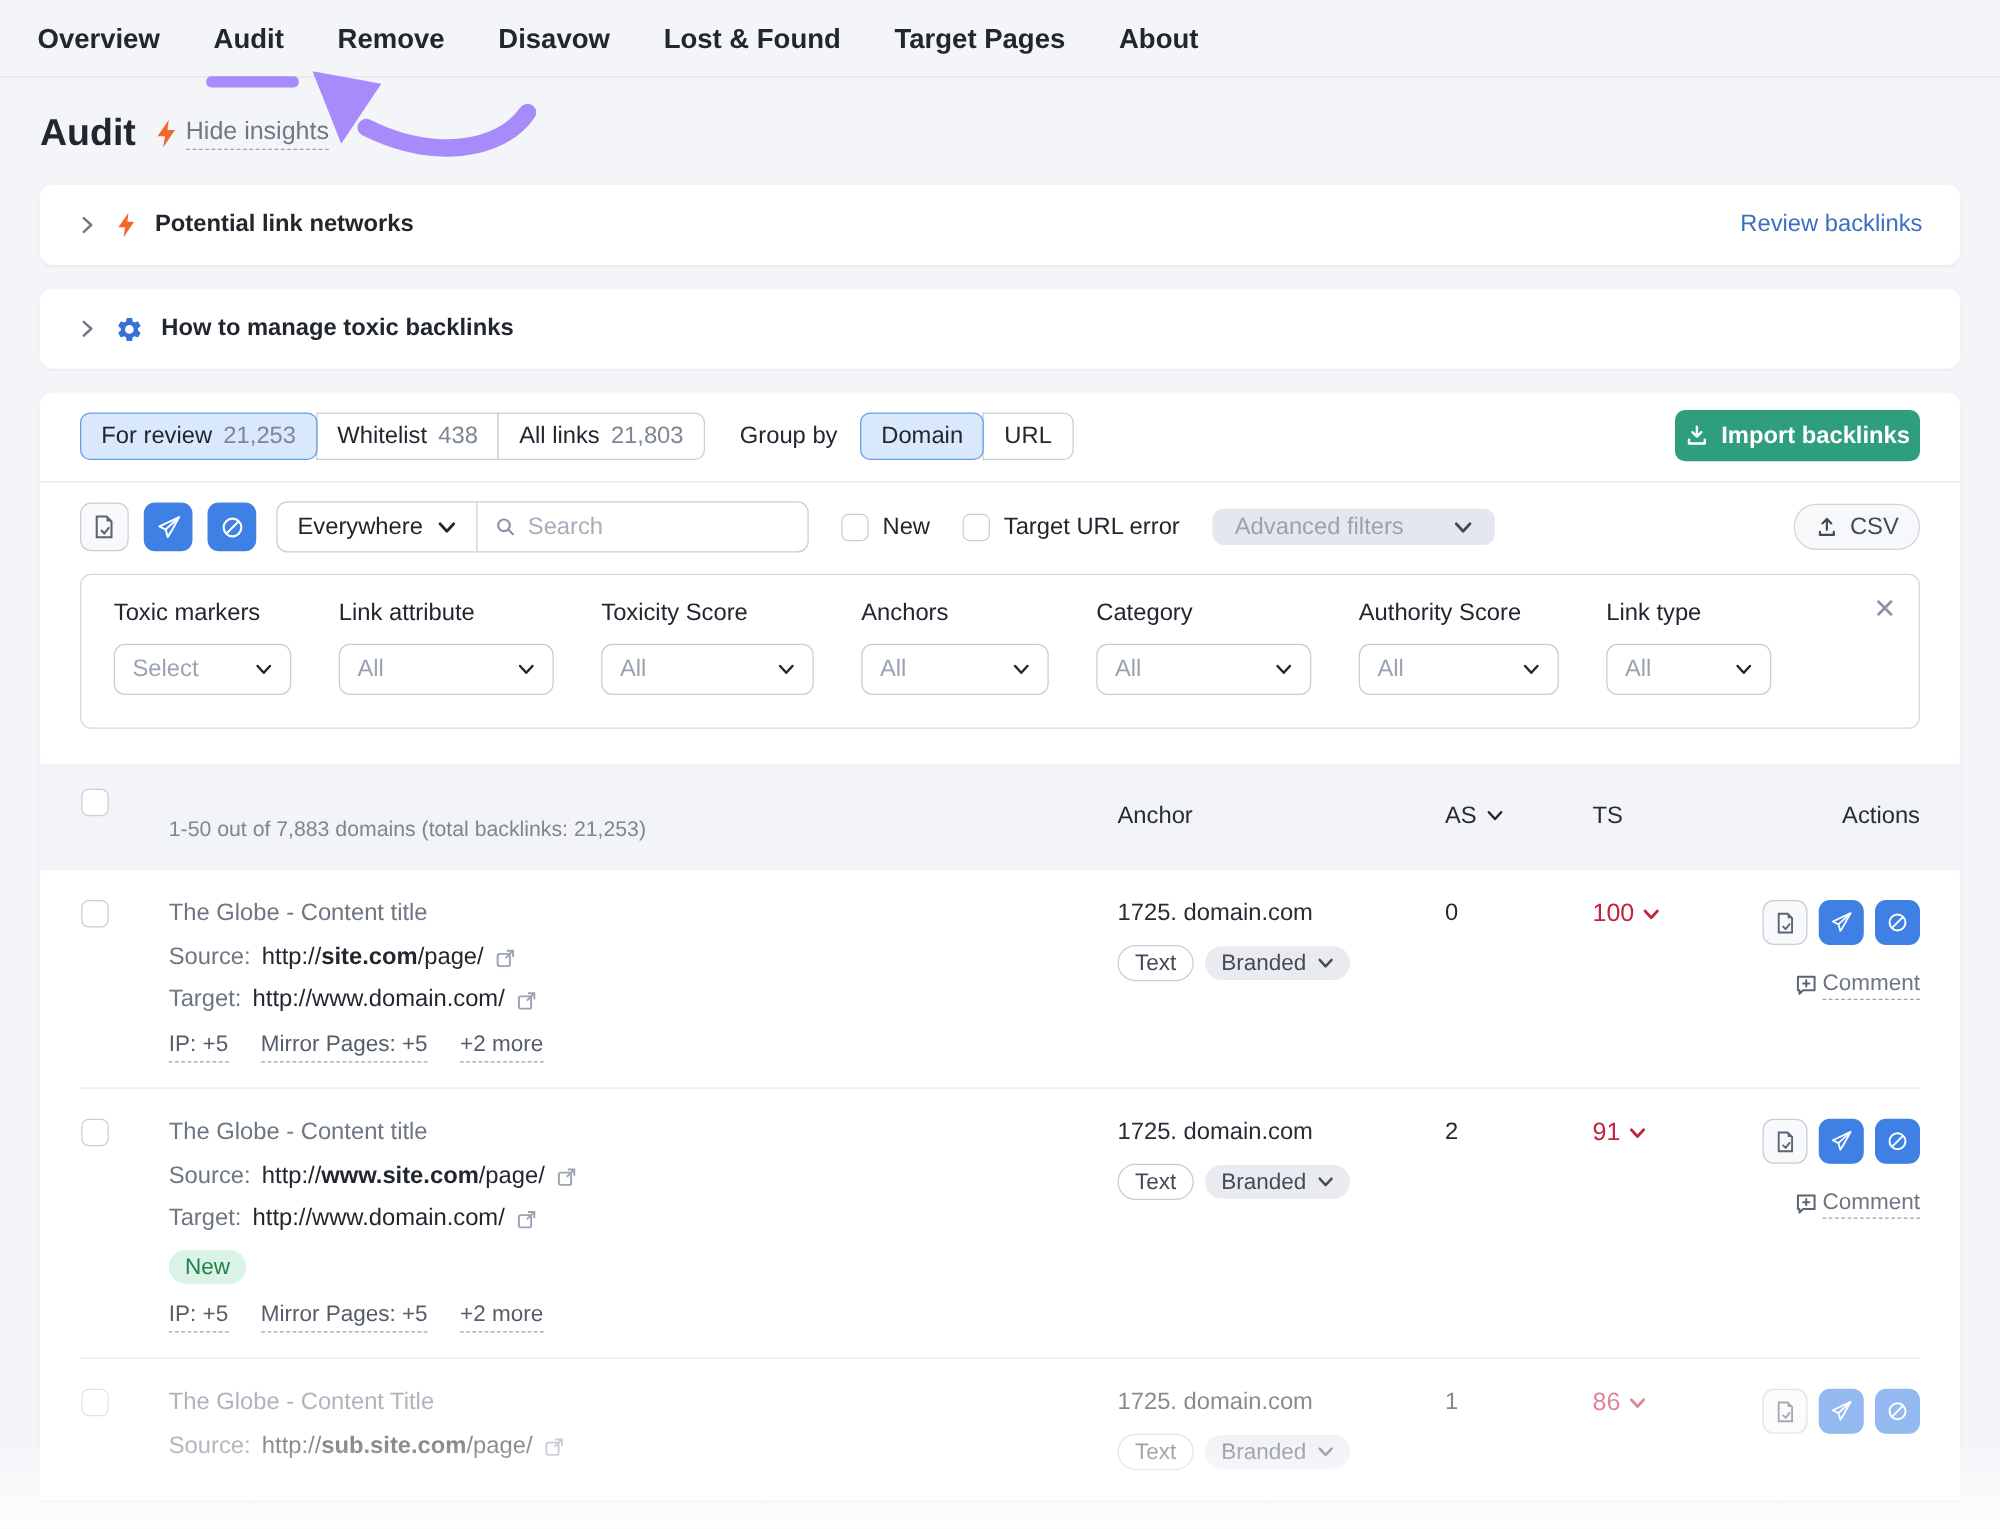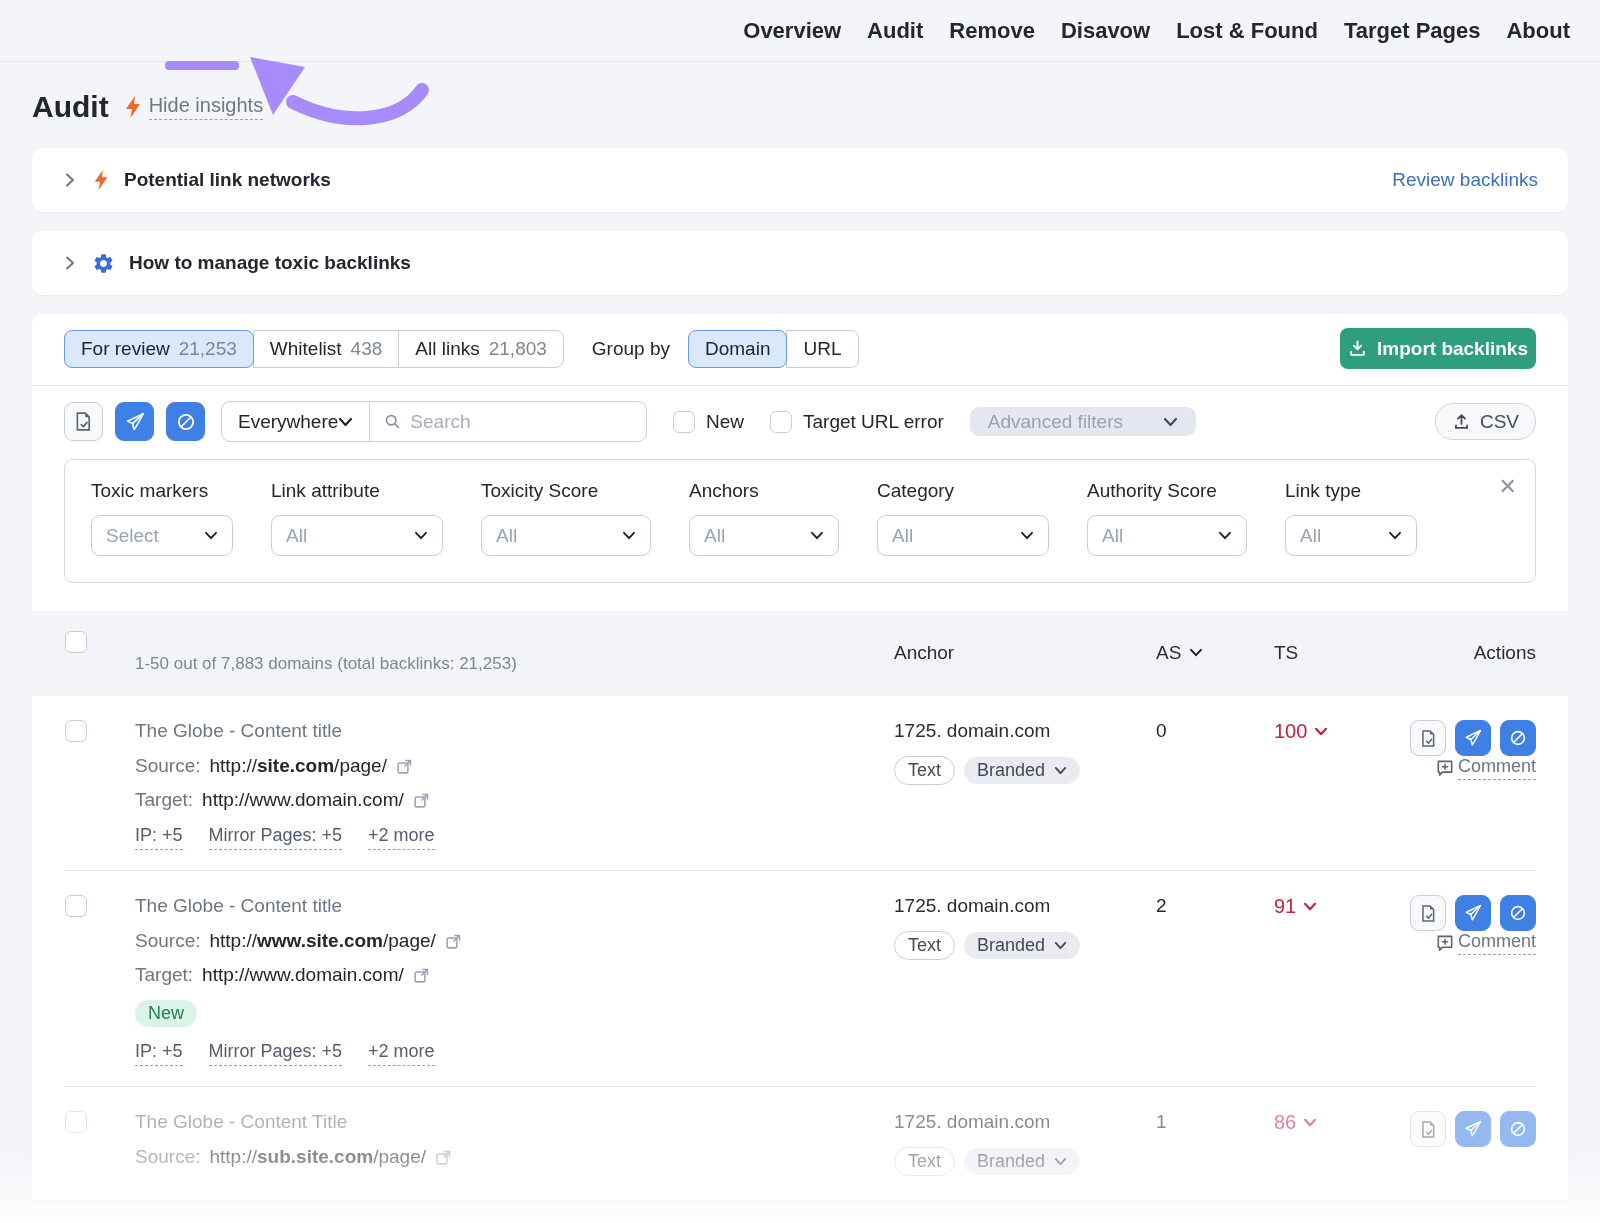--- a/index.html
+++ b/index.html
@@ -4,22 +4,22 @@
 <style>
   * { margin:0; padding:0; box-sizing:border-box; }
   html,body { width:1600px; height:1223px; overflow:hidden; }
   body {
     font-family:"Liberation Sans","DejaVu Sans",sans-serif;
     background:#f4f5f9; color:#22262e; position:relative;
   }
   svg { display:block; }
 
   
-  .topnav { display:flex; align-items:center; gap:26px; height:62px; padding:0 30px;
-            border-bottom:1px solid #e3e5ec; font-size:22px; font-weight:700;justify-content:flex-end; }
+  .topnav { display:flex; align-items:center; gap:43px; height:62px; padding:0 30px;
+            border-bottom:1px solid #e3e5ec; font-size:22px; font-weight:700; }
   .topnav .nav-item { cursor:pointer; white-space:nowrap; }
 
   .audit-underline { position:absolute; left:165px; top:61px; width:74px; height:9px;
                      background:#a78bfa; border-radius:4px; z-index:5; }
   .anno-arrow { position:absolute; left:150px; top:40px; z-index:6; pointer-events:none; }
 
   
   .page-header { display:flex; align-items:center; gap:14px; padding:28px 32px 24px; }
   .page-title { font-size:30px; font-weight:700; }
   .insights { display:flex; align-items:center; gap:6px; cursor:pointer; }
@@ -51,21 +51,21 @@
 
   .card-divider { border-top:1px solid #e4e6ed; margin:0 -32px; }
 
   
   .toolbar { display:flex; align-items:center; padding:15px 0; gap:12px; }
   .iconbtn { width:39px; height:39px; border-radius:9px; display:flex; align-items:center;
              justify-content:center; cursor:pointer; border:1px solid #c9cdd8; background:#f8f9fb; }
   .iconbtn.blue { background:#3e80e4; border-color:#3e80e4; }
   .scope-search { display:flex; align-items:center; border:1px solid #c9cdd8; border-radius:9px;
                   height:41px; background:#fff; width:426px; margin-left:4px; }
-  .scope { display:flex; align-items:center; padding:0 16px; font-size:19px;
+  .scope { display:flex; align-items:center; gap:12px; padding:0 16px; font-size:19px;
            border-right:1px solid #c9cdd8; height:100%; cursor:pointer; }
   .searchbox { display:flex; align-items:center; gap:9px; padding:0 14px; flex:1; }
   .searchbox input { border:none; outline:none; font-size:19px; width:100%; font-family:inherit;
                      color:#22262e; background:transparent; }
   .searchbox input::placeholder { color:#a7aeb9; }
   .chk { display:flex; align-items:center; gap:11px; font-size:19px; cursor:pointer; margin-left:14px; }
   .chk .box { width:22px; height:22px; border:1.5px solid #c9cdd8; border-radius:6px; background:#fff; }
   .btn-advanced { background:#e4e7ee; border:none; border-radius:9px; height:29px; padding:0 18px;
                   font-size:19px; color:#9aa2b2; display:flex; align-items:center; gap:40px;
                   margin-left:14px; cursor:default; font-family:inherit; }
@@ -106,21 +106,21 @@
   .pill-text { border:1px solid #c9cdd8; border-radius:999px; padding:3px 13px; font-size:18px;
                color:#434a56; background:#fff; cursor:pointer; }
   .pill-branded { background:#e9ebf1; border-radius:999px; padding:3px 13px; font-size:18px;
                   color:#434a56; display:flex; align-items:center; gap:9px; cursor:pointer; }
   .as-val { font-size:19px; padding-left:14px; }
   .ts-val { font-size:20px; font-weight:500; color:#c2233f; padding-left:32px; display:flex;
             gap:7px; align-items:center; cursor:pointer; }
   .actions-cell { display:flex; flex-direction:column; align-items:flex-end; }
   .action-btns { display:flex; gap:9px; }
   .action-btns .iconbtn { width:36px; height:36px; }
-  .comment { display:flex; align-items:center; gap:3px; cursor:pointer;text-align:right; }
+  .comment { display:flex; align-items:center; gap:3px; margin-top:20px; cursor:pointer;text-align:right; }
   .comment-label { font-size:18px; color:#6e7683; border-bottom:1px dashed #9aa2b1; padding-bottom:2px; }
 
   .row.faded { border-bottom:none; opacity:.55; }
   .bottom-fade { position:absolute; left:0; right:0; bottom:0; height:70px; z-index:9;
                  background:linear-gradient(to bottom, rgba(255,255,255,0), rgba(255,255,255,.85));
                  pointer-events:none; }
 </style>
 </head>
 <body>
 

